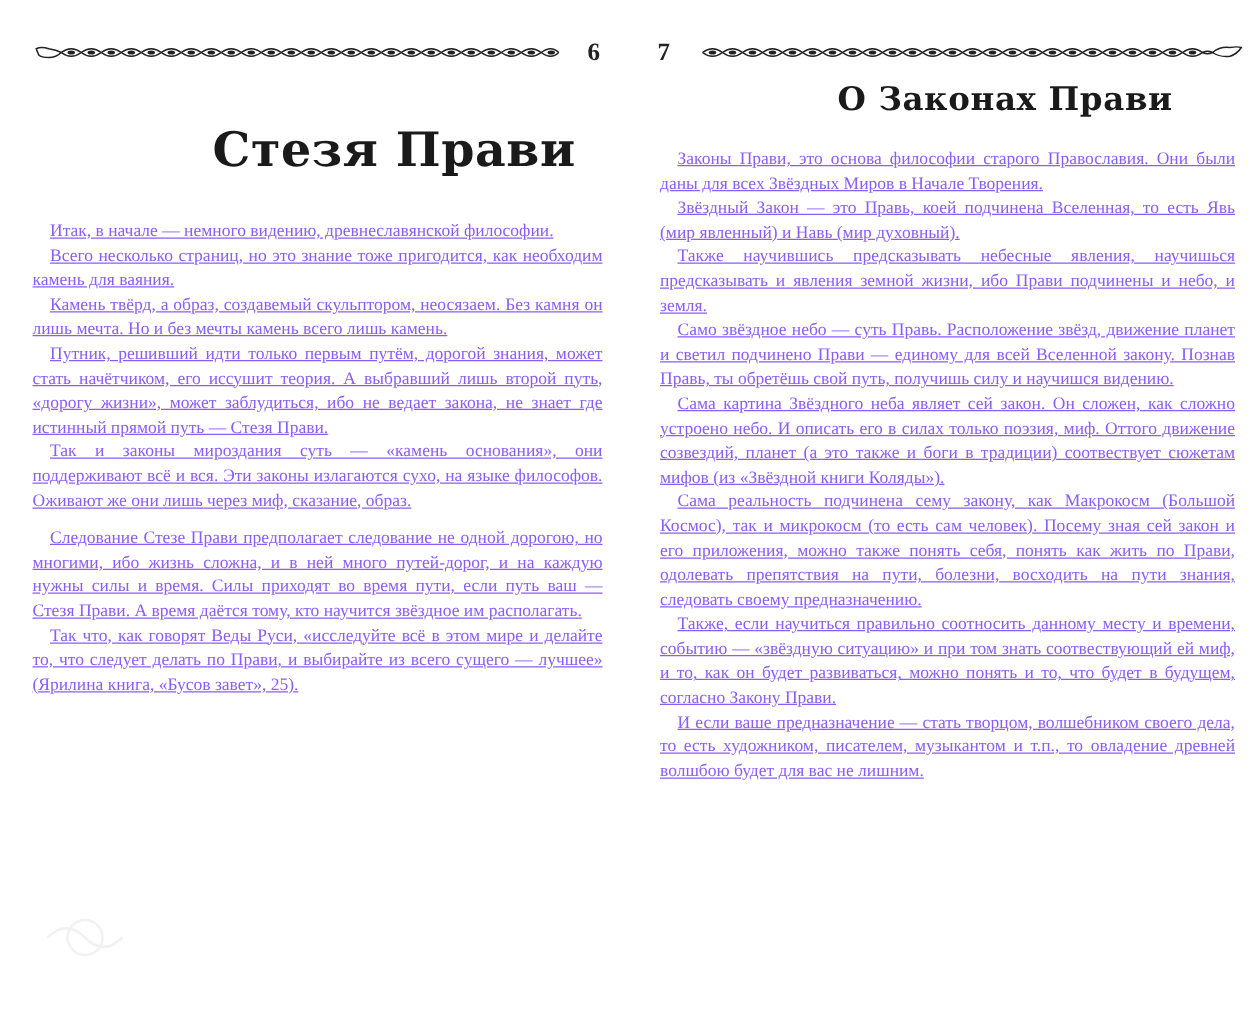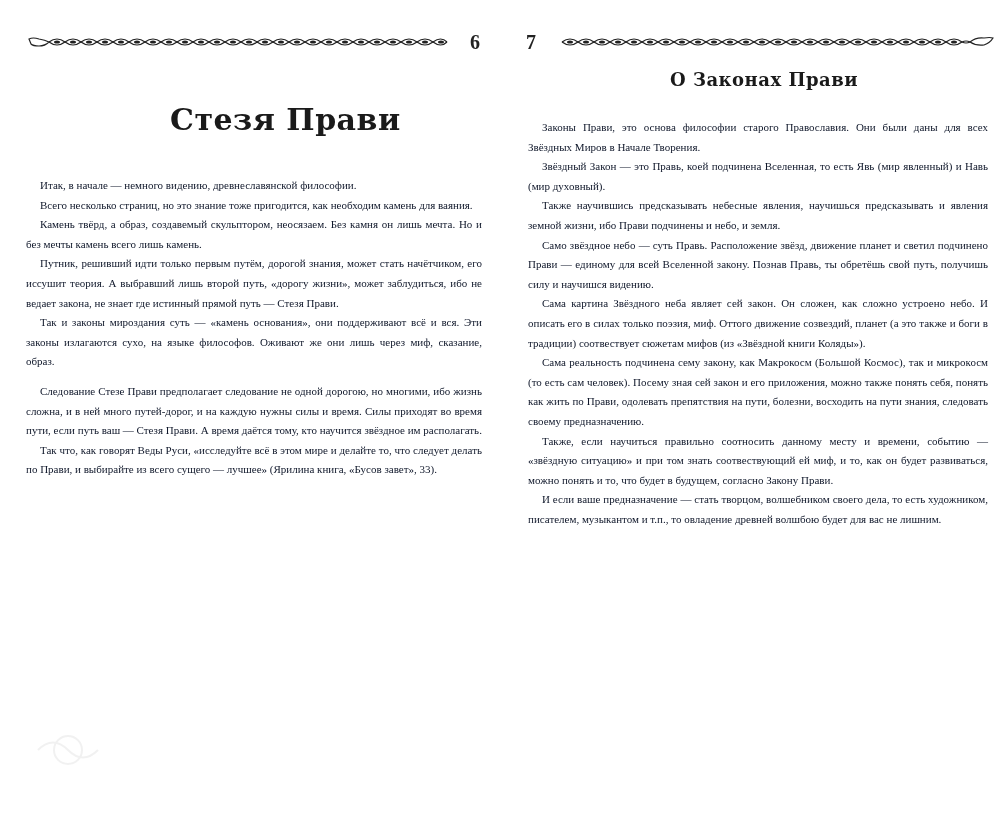--- a/index.html
+++ b/index.html
@@ -56,36 +56,37 @@
     position: absolute;
     font-family: "DejaVu Serif", "Liberation Serif", serif;
     font-weight: bold;
     color: #1a1a1a;
     letter-spacing: 0.5px;
     white-space: nowrap;
   }
   .page-left .chapter-title {
     left: 170px;
     top: 100px;
-    font-size: 30px;
+    font-size: 38px;
     line-height: 40px;
   }
   .page-right .chapter-title {
     left: 170px;
     top: 62px;
-    font-size: 18px;
+    font-size: 26px;
     line-height: 36px;
   }
 
   .body-text {
     position: absolute;
-    font-size: 11px;
+    font-size: 14px;
     line-height: 19.6px;
     text-align: justify;
-    color: #0f172a;
+    color: #8b5cf6;
+    text-decoration: underline;
   }
   .page-left .body-text { left: 26px; top: 176px; width: 456px; }
   .page-right .body-text { left: 28px; top: 118px; width: 460px; }
 
   .body-text p {
     margin: 0;
     text-indent: 14px;
     hyphens: manual;
   }
   .body-text p.gap-before { margin-top: 10px; }
@@ -146,21 +147,21 @@
 
   <div class="chapter-title">Стезя Прави</div>
 
   <div class="body-text">
     <p>Итак, в начале — немного видению, древнеславянской философии.</p>
     <p>Всего несколько страниц, но это знание тоже пригодит­ся, как необходим камень для ваяния.</p>
     <p>Камень твёрд, а образ, создавемый скульптором, неося­заем. Без камня он лишь мечта. Но и без мечты камень всего лишь камень.</p>
     <p>Путник, решивший идти только первым путём, дорогой знания, может стать начётчиком, его иссушит теория. А выбравший лишь второй путь, «дорогу жизни», может заблудиться, ибо не ведает закона, не знает где истинный прямой путь — Стезя Прави.</p>
     <p>Так и законы мироздания суть — «камень основания», они поддерживают всё и вся. Эти законы излагаются сухо, на языке философов. Оживают же они лишь через миф, сказание, образ.</p>
     <p class="gap-before">Следование Стезе Прави предполагает следование не одной дорогою, но многими, ибо жизнь сложна, и в ней много путей-дорог, и на каждую нужны силы и время. Силы приходят во время пути, если путь ваш — Стезя Прави. А время даётся тому, кто научится звёздное им располагать.</p>
-    <p>Так что, как говорят Веды Руси, «исследуйте всё в этом мире и делайте то, что следует делать по Прави, и выби­райте из всего сущего — лучшее» (Ярилина книга, «Бусов завет», 33).</p>
+    <p>Так что, как говорят Веды Руси, «исследуйте всё в этом мире и делайте то, что следует делать по Прави, и выби­райте из всего сущего — лучшее» (Ярилина книга, «Бусов завет», 25).</p>
   </div>
 
   <div class="stamp">
     <svg viewBox="0 0 80 50" xmlns="http://www.w3.org/2000/svg">
       <circle cx="40" cy="25" r="14" fill="none" stroke="#555" stroke-width="2"></circle>
       <path d="M10 25 Q25 10 40 25 T70 25" fill="none" stroke="#555" stroke-width="2"></path>
     </svg>
   </div>
 </div>
 

